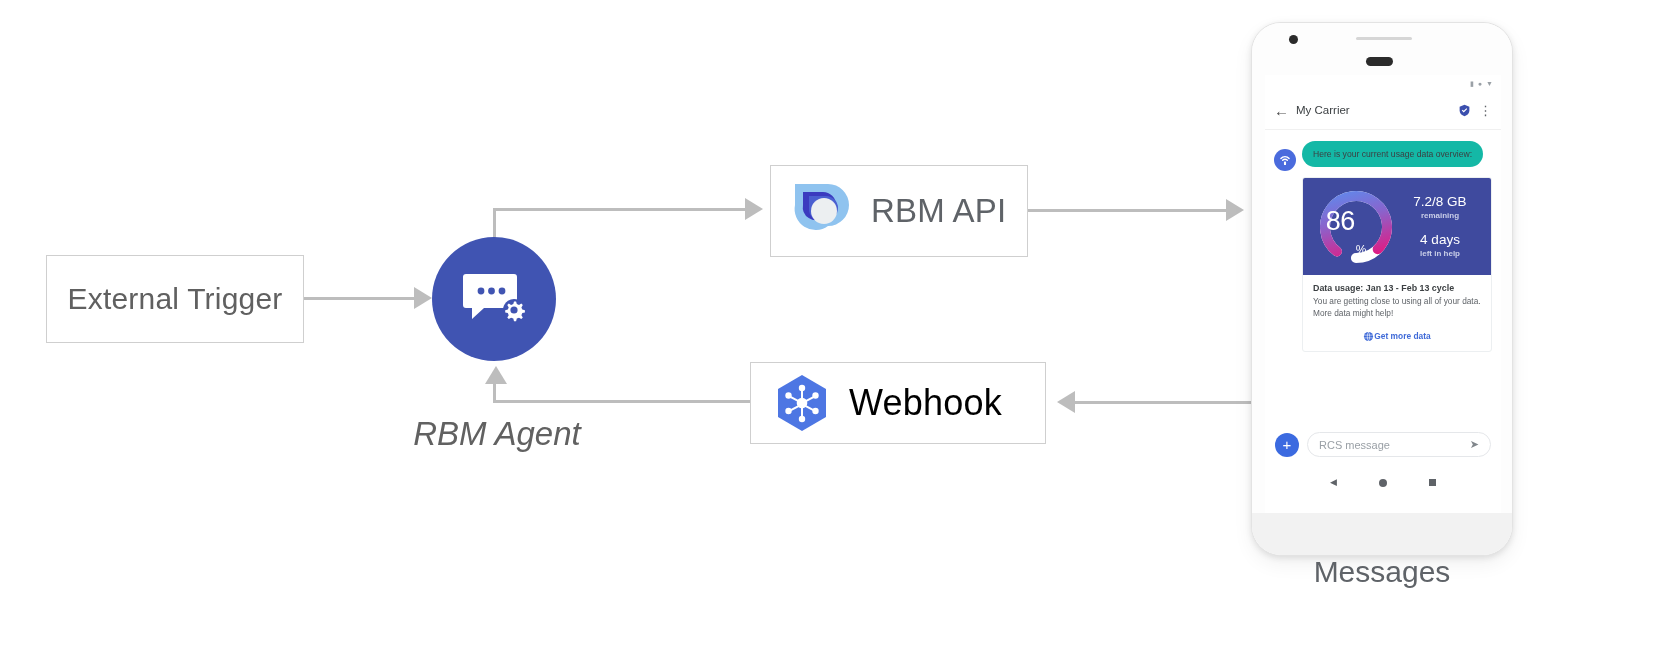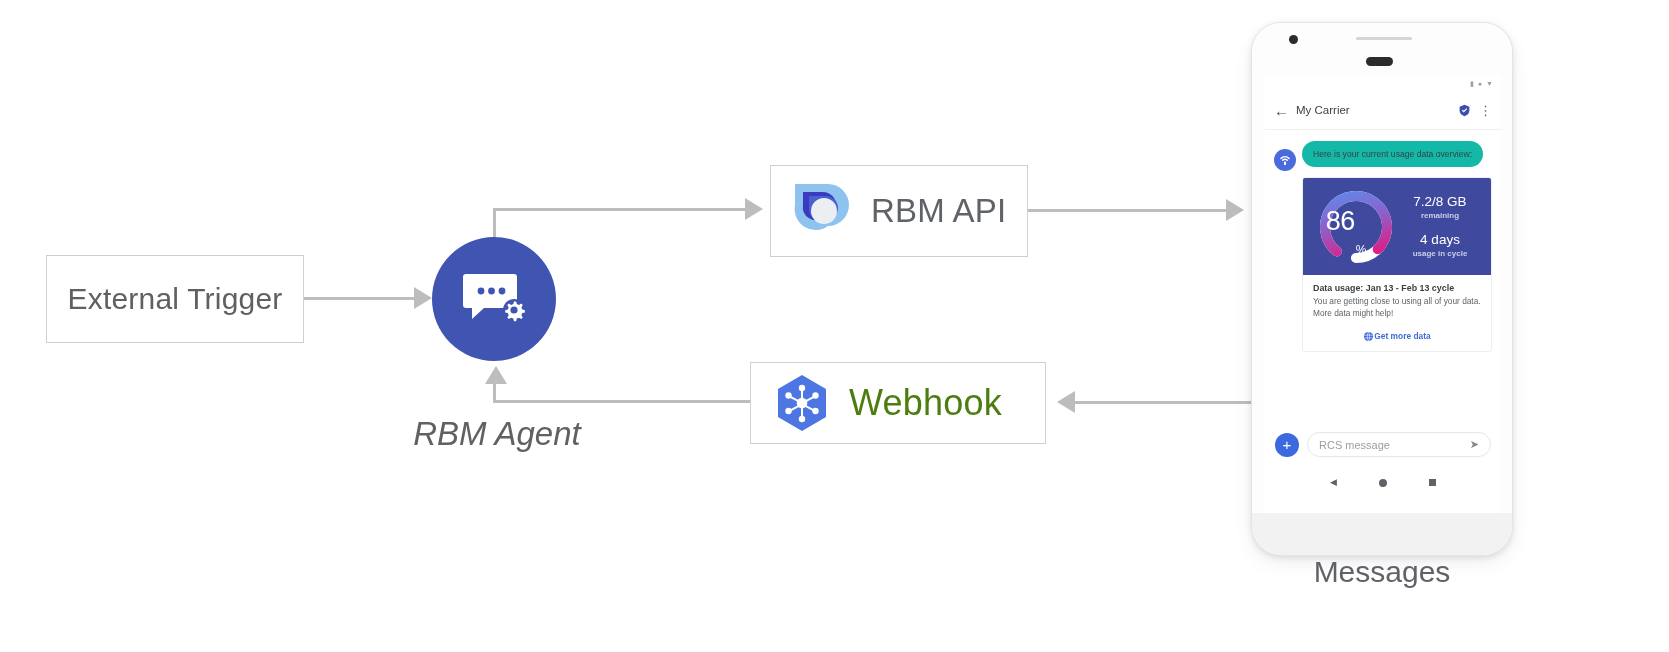--- a/index.html
+++ b/index.html
@@ -62,21 +62,21 @@
   
   #webhook-box {
     left: 750px;
     top: 362px;
     width: 296px;
     height: 82px;
     padding-left: 20px;
   }
   #webhook-box .node-label {
     font-size: 36px;
-    color: #4d7c0f;
+    color: #000000;
     margin-left: 16px;
   }
 
   
   #rbm-agent-circle {
     position: absolute;
     left: 432px;
     top: 237px;
     width: 124px;
     height: 124px;
@@ -589,21 +589,21 @@
           </div>
           <div id="donut-pct">
             <span class="pct-num">86</span>
             <span class="pct-sign">%</span>
           </div>
           <div id="usage-stats">
             <div class="big">7.2/8 GB</div>
             <div class="small">remaining</div>
             <div class="gap"></div>
             <div class="big">4 days</div>
-            <div class="small">usage in cycle</div>
+            <div class="small">left in help</div>
           </div>
         </div>
 
         <div id="card-text">
           <div class="card-title">Data usage: Jan 13 - Feb 13 cycle</div>
           <div class="card-body">You are getting close to using all of your data.</div>
           <div class="card-body">More data might help!</div>
         </div>
 
         <div id="card-action">

